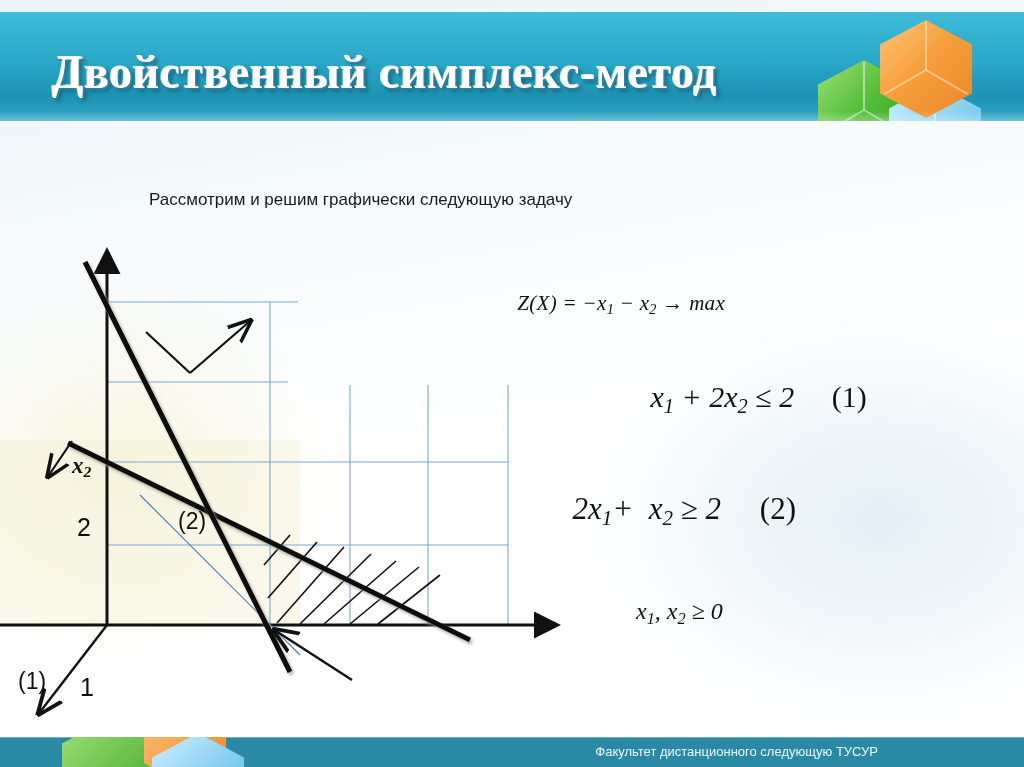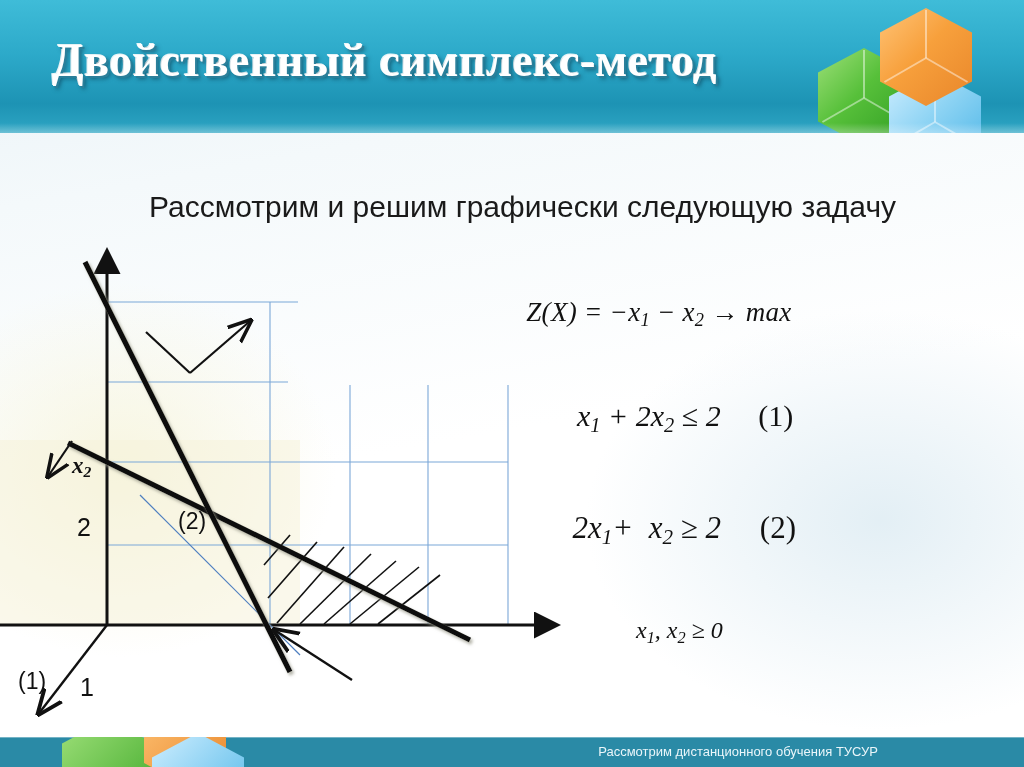--- a/index.html
+++ b/index.html
@@ -13,21 +13,21 @@
   #slide{
     position:absolute;inset:0;
     background:
       radial-gradient(ellipse 420px 300px at 880px 520px, rgba(222,236,243,.85) 0%, rgba(222,236,243,0) 70%),
       radial-gradient(ellipse 300px 260px at 120px 470px, rgba(247,245,222,.95) 0%, rgba(247,245,222,0) 72%),
       linear-gradient(170deg,#e9f2f7 0%,#f4f9fb 22%,#ffffff 55%,#ffffff 100%);
   }
 
   
   #header{
-    position:absolute;left:0;top:0;width:1024px;height:133px;
+    position:absolute;left:0;top:12px;width:1024px;height:109px;
     background:linear-gradient(180deg,#3fbcd8 0%,#2ca9c9 42%,#1d93b4 78%,#2fa6c4 100%);
     overflow:hidden;
   }
   #header:after{
     content:"";position:absolute;left:0;bottom:0;width:100%;height:10px;
     background:linear-gradient(180deg,rgba(255,255,255,0) 0%,rgba(255,255,255,.30) 100%);
   }
   #title{
     position:absolute;left:52px;top:34px;
     font-family:"Liberation Serif", serif;
@@ -56,32 +56,32 @@
   #hex-blue .hex.fill{background:
       linear-gradient(135deg,#cfeeff 0%,#8fd4f4 45%,#49b4e6 100%);}
   .hexfacets{position:absolute;inset:0;
     clip-path:polygon(50% 0%,100% 25%,100% 75%,50% 100%,0% 75%,0% 25%);}
   .hexfacets i{position:absolute;left:50%;top:50%;width:52%;height:2px;
     background:rgba(255,255,255,.45);transform-origin:0 50%;}
 
   
   #subtitle{
     position:absolute;left:149px;top:190px;width:740px;
-    font-size:30px;color:#1a1a1a;white-space:nowrap;
+    font-size:17px;color:#1a1a1a;white-space:nowrap;
   }
 
   
   #equations{
     position:absolute;left:470px;top:266px;width:470px;
     font-family:"Liberation Serif", serif;
     color:#111;
   }
   .eq{white-space:pre;font-style:italic;}
-  #eq0{font-size:27px;letter-spacing:.3px;padding-left:14px;}
-  #eq1{font-size:30px;padding-left:62px;margin-top:3px;}
+  #eq0{font-size:21px;letter-spacing:.3px;padding-left:14px;}
+  #eq1{font-size:30px;padding-left:62px;margin-top:3px;text-align:center;}
   #eq2{font-size:31px;padding-left:56px;margin-top:3px;}
   #eq3{font-size:24px;padding-left:130px;margin-top:4px;}
   .sub{font-size:.68em;vertical-align:-.28em;font-style:italic;}
   .tagpar{font-style:normal;}
 
   
   #graph{position:absolute;left:0;top:225px;width:620px;height:500px;}
   #graph svg{display:block;}
   .glabel{
     position:absolute;font-family:"Liberation Sans", sans-serif;
@@ -236,16 +236,16 @@
 
   </div>
 
   <div id="footer">
     <div id="footer-top-line"></div>
     <div id="footer-hexes">
       <div class="fhex" id="fh-green"></div>
       <div class="fhex" id="fh-orange"></div>
       <div class="fhex" id="fh-blue"></div>
     </div>
-    <div id="footer-text">Рассмотрим дистанционного обучения ТУСУР</div>
+    <div id="footer-text">Факультет дистанционного следующую ТУСУР</div>
   </div>
 
 </div>
 
 </body></html>

